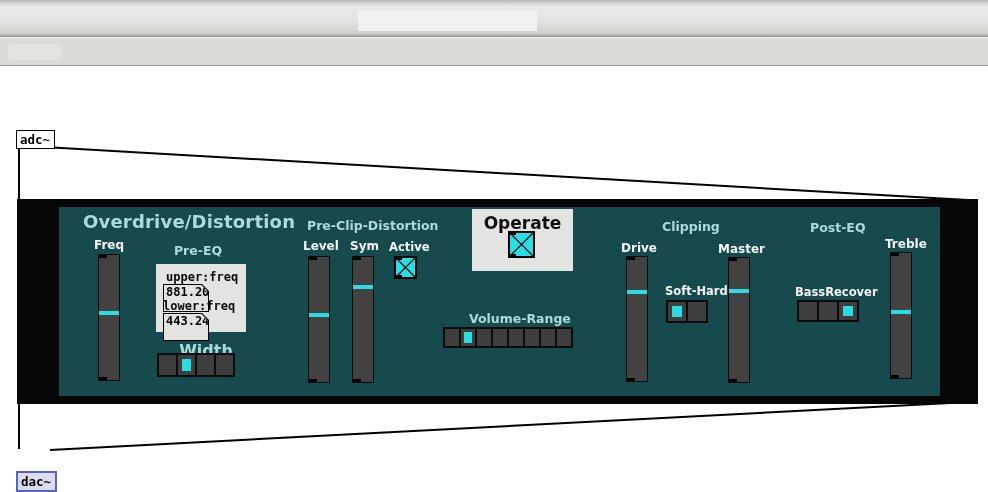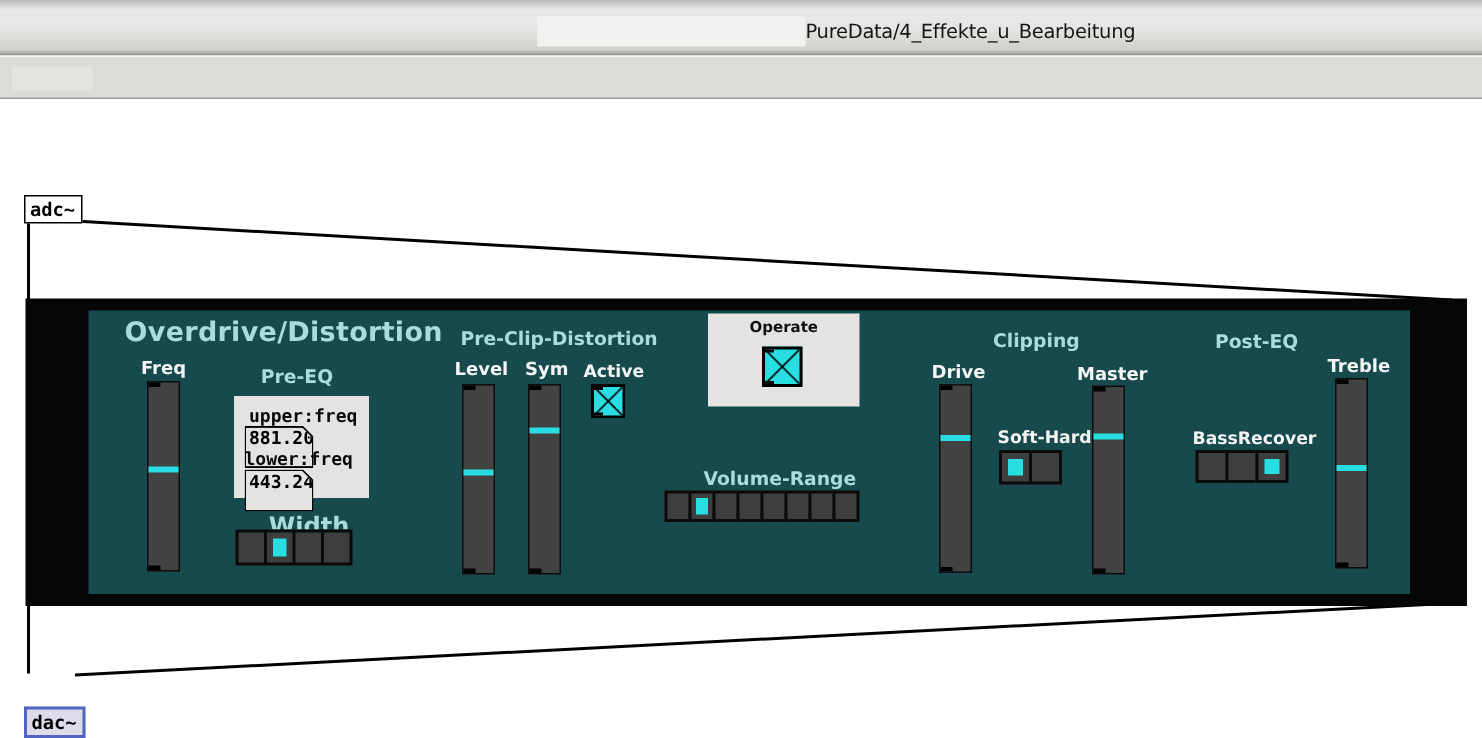--- a/index.html
+++ b/index.html
@@ -81,27 +81,26 @@
   .monolbl{
     font-family:"DejaVu Sans Mono","Liberation Mono",monospace;
     font-weight:bold;font-size:12px;color:#0a0a0a;line-height:14px;
   }
   .nbx{width:46px;height:28px;background:#000;
     clip-path:polygon(0 0,calc(100% - 7px) 0,100% 7px,100% 100%,0 100%);}
   .nbx-in{position:absolute;inset:1px;background:#e3e3e1;
     clip-path:polygon(0 0,calc(100% - 6.5px) 0,100% 6.5px,100% 100%,0 100%);
     font-family:"DejaVu Sans Mono","Liberation Mono",monospace;
     font-weight:bold;font-size:12px;color:#000;line-height:14px;padding-left:2px;box-sizing:border-box;}
-  .oplabel{font-size:10px;font-weight:bold;color:#101010;}
+  .oplabel{font-size:17px;font-weight:bold;color:#101010;}
 </style>
 </head>
 <body>
 
 <div class="abs titlebar">
-  <span class="abs titletext" style="left:537px;">PureData/4_Effekte_u_Bearbeitung</span>
 </div>
 <div class="abs redact"></div>
 <div class="abs menubar">
   <div class="abs menubar-blur"></div>
 </div>
 
 <svg class="abs cords" width="988" height="492">
   <line x1="19" y1="148" x2="19" y2="201" stroke="#000" stroke-width="2"></line>
   <line x1="44" y1="147" x2="968" y2="200" stroke="#000" stroke-width="2"></line>
   <line x1="19" y1="403" x2="19" y2="449" stroke="#000" stroke-width="2"></line>

